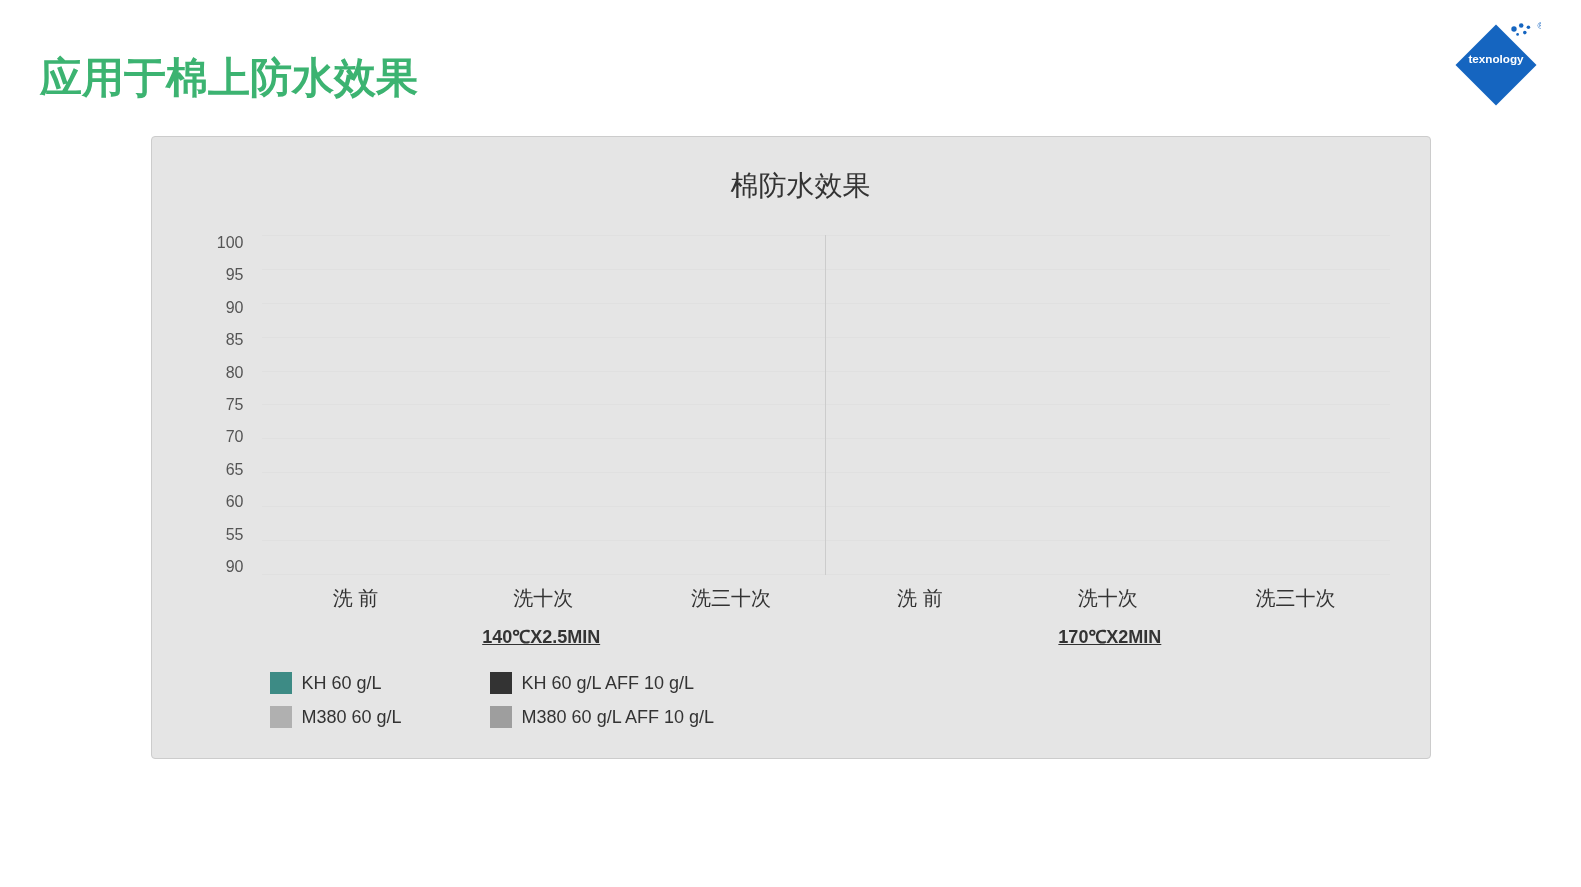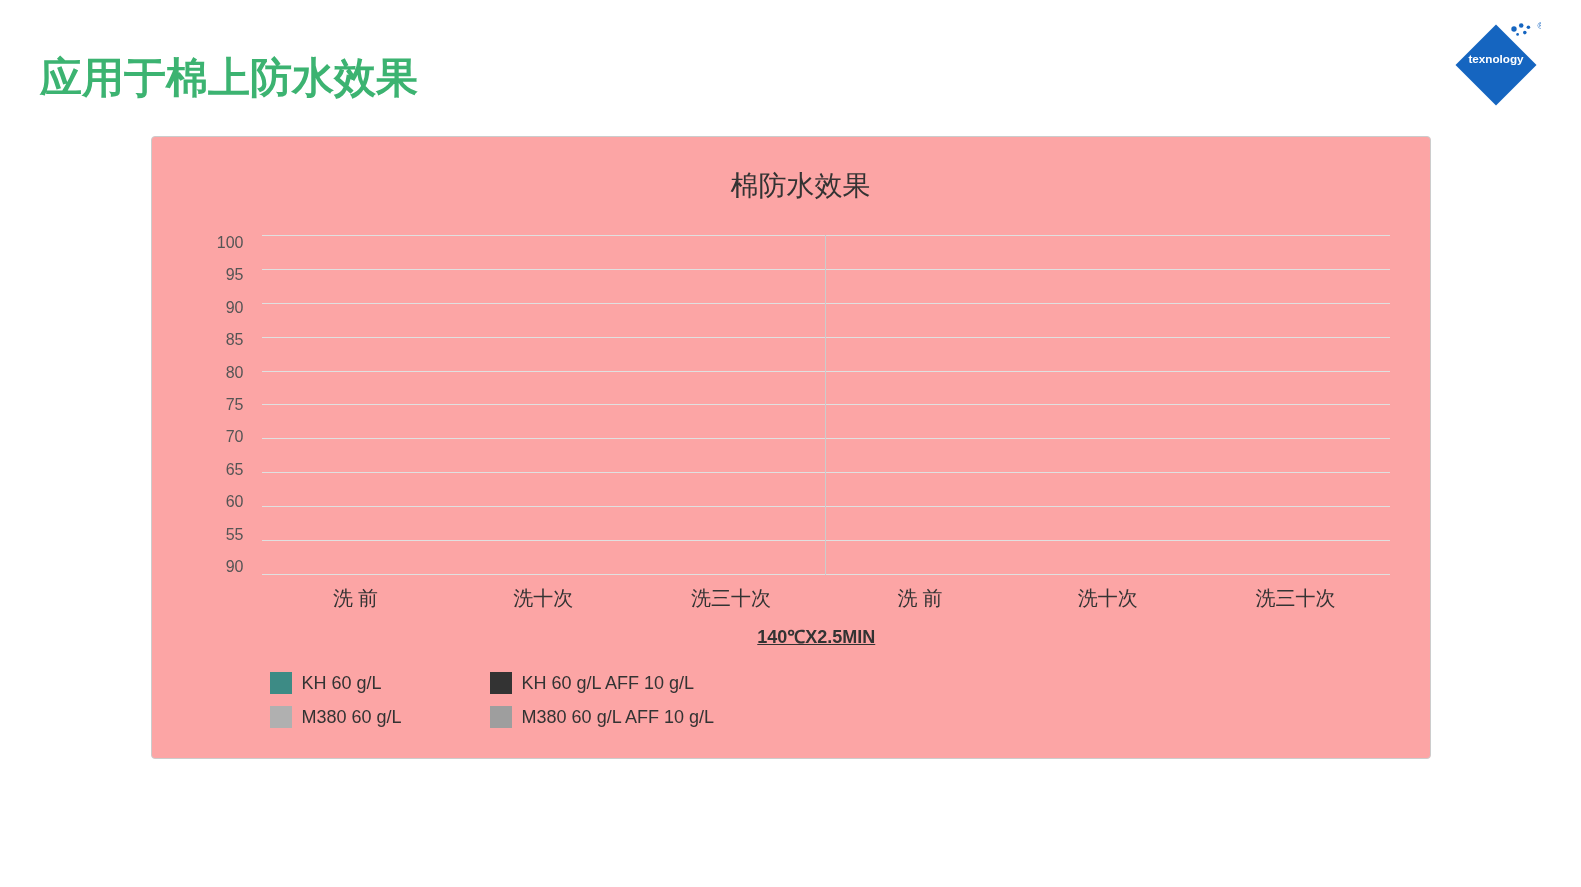--- a/index.html
+++ b/index.html
@@ -28,21 +28,21 @@
     .logo-diamond {
       width: 90px;
       height: 90px;
     }
     .chart-container {
       border: 1px solid #cccccc;
       border-radius: 4px;
       padding: 30px 40px 30px 60px;
       width: 1280px;
       margin: 0 auto;
-      background: #fca5a5;
+      background: #e5e5e5;
     }
     .chart-title {
       text-align: center;
       font-size: 28px;
       color: #333333;
       margin-bottom: 30px;
       font-weight: normal;
     }
     .chart-area {
       display: flex;
@@ -106,21 +106,20 @@
       width: 38px;
       border-radius: 0;
     }
     
     .bar-teal { background: #3d8b85; }
     .bar-dark { background: #333333; }
 
     .x-labels-row {
       display: flex;
       margin-top: 10px;
-      font-family: Liberation Serif, serif;
     }
     .x-spacer { width: 50px; }
     .x-groups {
       flex: 1;
       display: flex;
     }
     .x-section {
       flex: 1;
       display: flex;
       justify-content: center;
@@ -301,20 +300,23 @@
     </div>
   </div>
 
   <div class="temp-labels-row">
     <div class="temp-spacer"></div>
     <div class="temp-sections">
       <div class="temp-section" style="flex:3;">
         <span class="temp-label">140℃X2.5MIN</span>
       </div>
       <div style="flex:0.05;"></div>
+      <div class="temp-section" style="flex:3;">
+        <span class="temp-label">170℃X2MIN</span>
+      </div>
     </div>
   </div>
 
   <div class="legend-area">
     <div class="legend-column">
       <div class="legend-item">
         <div class="legend-swatch bar-teal"></div>
         <span>KH  60  g/L</span>
       </div>
       <div class="legend-item">

